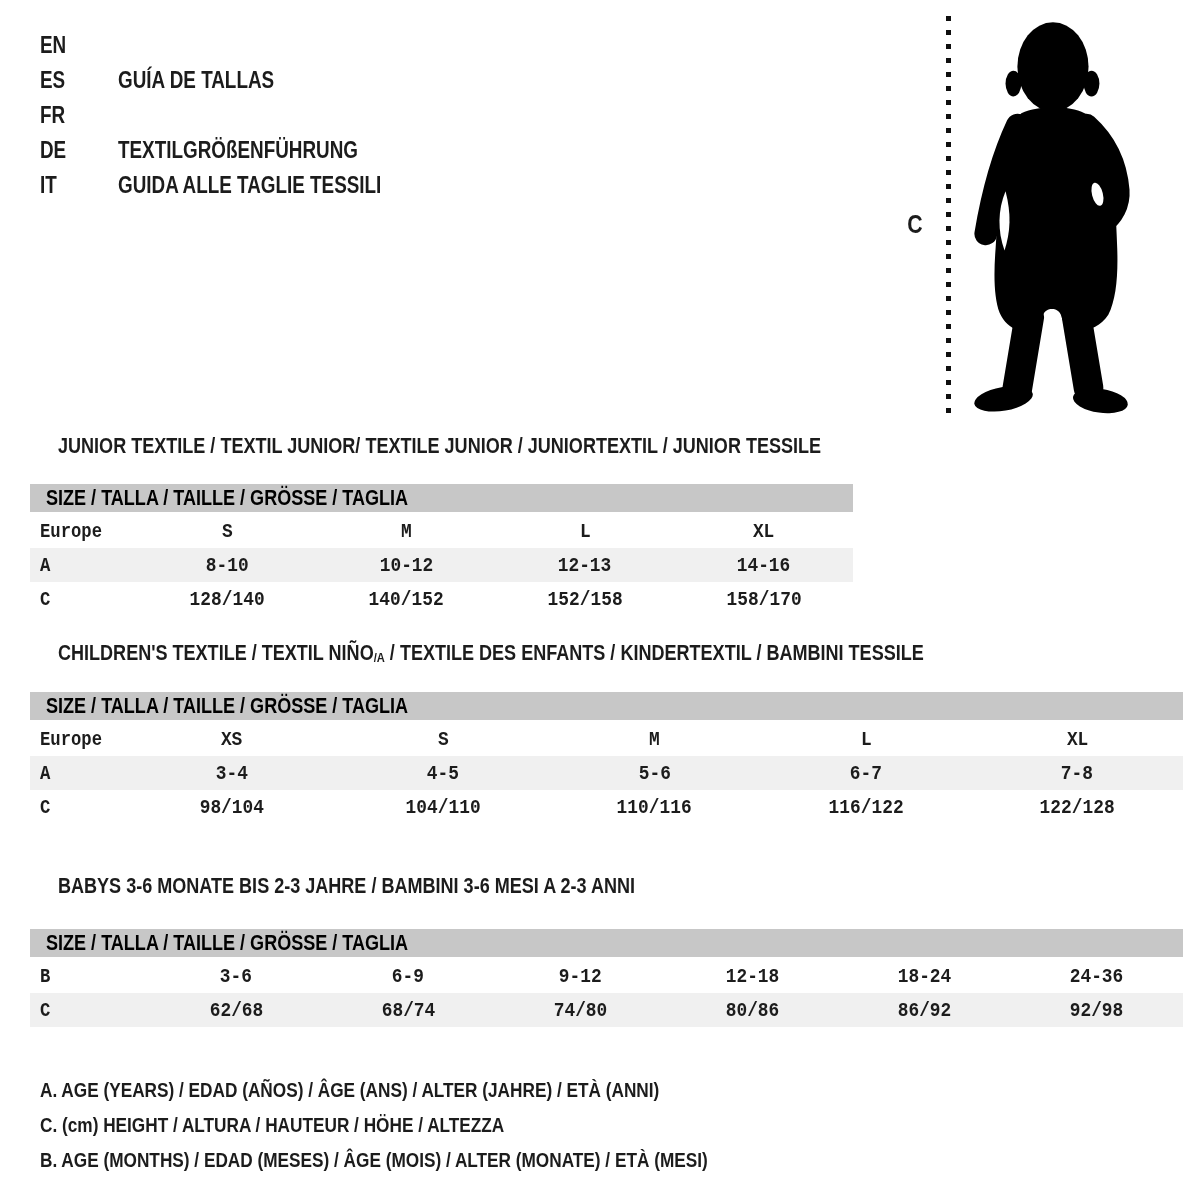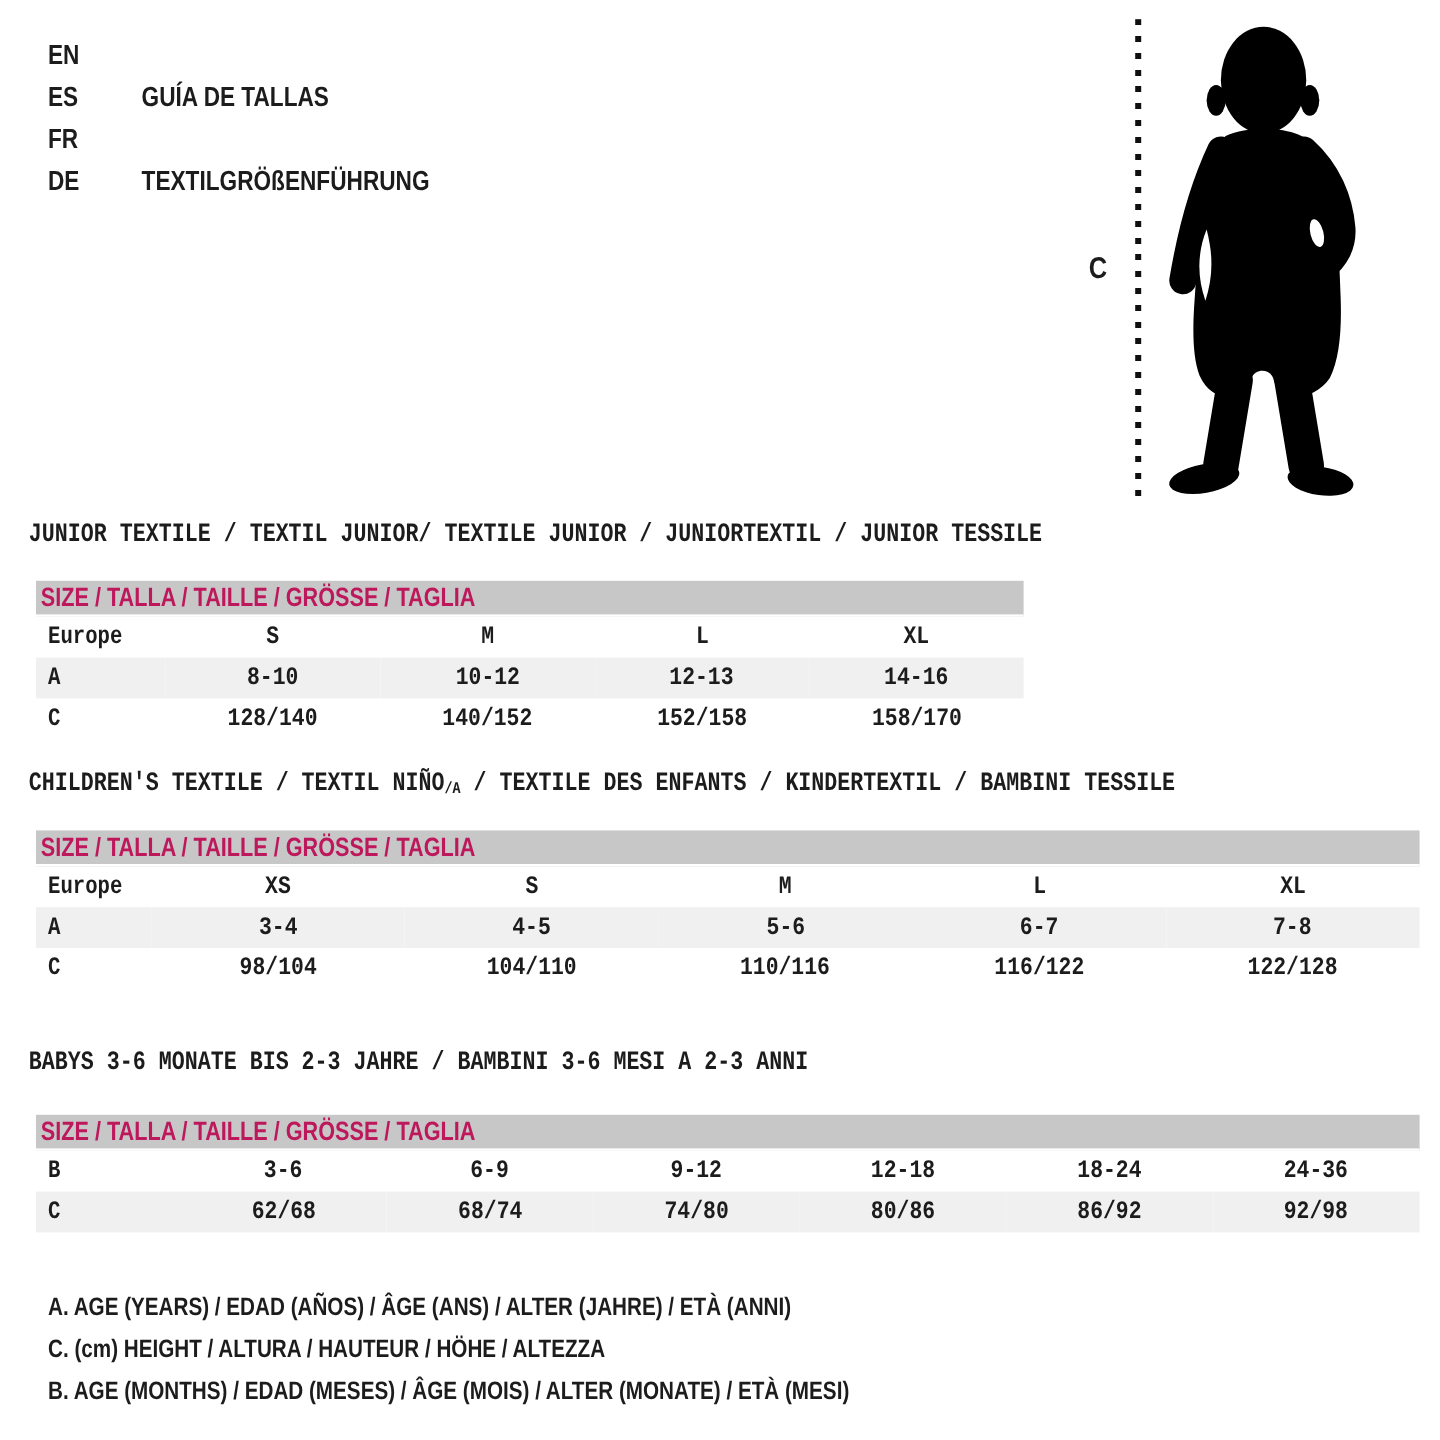--- a/index.html
+++ b/index.html
@@ -16,27 +16,27 @@
   .langs{position:absolute;left:40px;top:28px;}
   .lang-row{display:flex;height:35px;align-items:center;font-size:23px;}
   .lang-code{width:78px;}
   
   .dashline{position:absolute;left:946px;top:16px;width:5px;height:402px;
     background:repeating-linear-gradient(180deg,#0f0f0f 0 5px,transparent 5px 14px);}
   .c-label{position:absolute;left:906px;top:210px;font-size:25px;}
   .fig{position:absolute;left:966px;top:16px;}
 
   
-  .sec-title{position:absolute;left:24px;font-size:22px;line-height:26px;font-family:Liberation Mono, monospace;}
+  .sec-title{position:absolute;left:58px;font-size:22px;line-height:26px;}
   .sub{font-size:.62em;vertical-align:-.18em;}
 
   
   .tblock{position:absolute;left:30px;}
   .thead{height:28px;background:#c7c7c7;border-bottom:2px solid #fff;
-    display:flex;align-items:center;padding-left:4px;font-size:22px;color:#be185d;}
+    display:flex;align-items:center;padding-left:16px;font-size:22px;color:#000000;}
   table{border-collapse:collapse;table-layout:fixed;}
   td{height:34px;padding:0;text-align:center;font-size:21px;font-weight:bold;vertical-align:middle;font-family:Liberation Mono, monospace;}
   td.rowlabel{text-align:left;padding-left:10px;}
   tbody tr:nth-child(2) td{background:#f0f0f0;}
 
   
   .legend{position:absolute;left:40px;top:1072px;}
   .legend-line{height:35px;display:flex;align-items:center;font-size:21px;}
 </style>
 </head>
@@ -51,20 +51,24 @@
     <div class="lang-row">
       <span class="lang-code"><span class="cnd-l">ES</span></span>
       <span><span class="cnd-l">GUÍA DE TALLAS</span></span>
     </div>
     <div class="lang-row">
       <span class="lang-code"><span class="cnd-l">FR</span></span>
     </div>
     <div class="lang-row">
       <span class="lang-code"><span class="cnd-l">DE</span></span>
       <span><span class="cnd-l">TEXTILGRÖßENFÜHRUNG</span></span>
+    </div>
+    <div class="lang-row">
+      <span class="lang-code"><span class="cnd-l">IT</span></span>
+      <span><span class="cnd-l">GUIDA ALLE TAGLIE TESSILI</span></span>
     </div>
   </div>
 
   <div class="dashline"></div>
   <div class="c-label"><span class="cnd">C</span></div>
 
   <svg class="fig" width="168" height="404" viewBox="0 0 170 400">
     <g fill="#000">
 
       <ellipse cx="48" cy="64" rx="8" ry="13"></ellipse>

